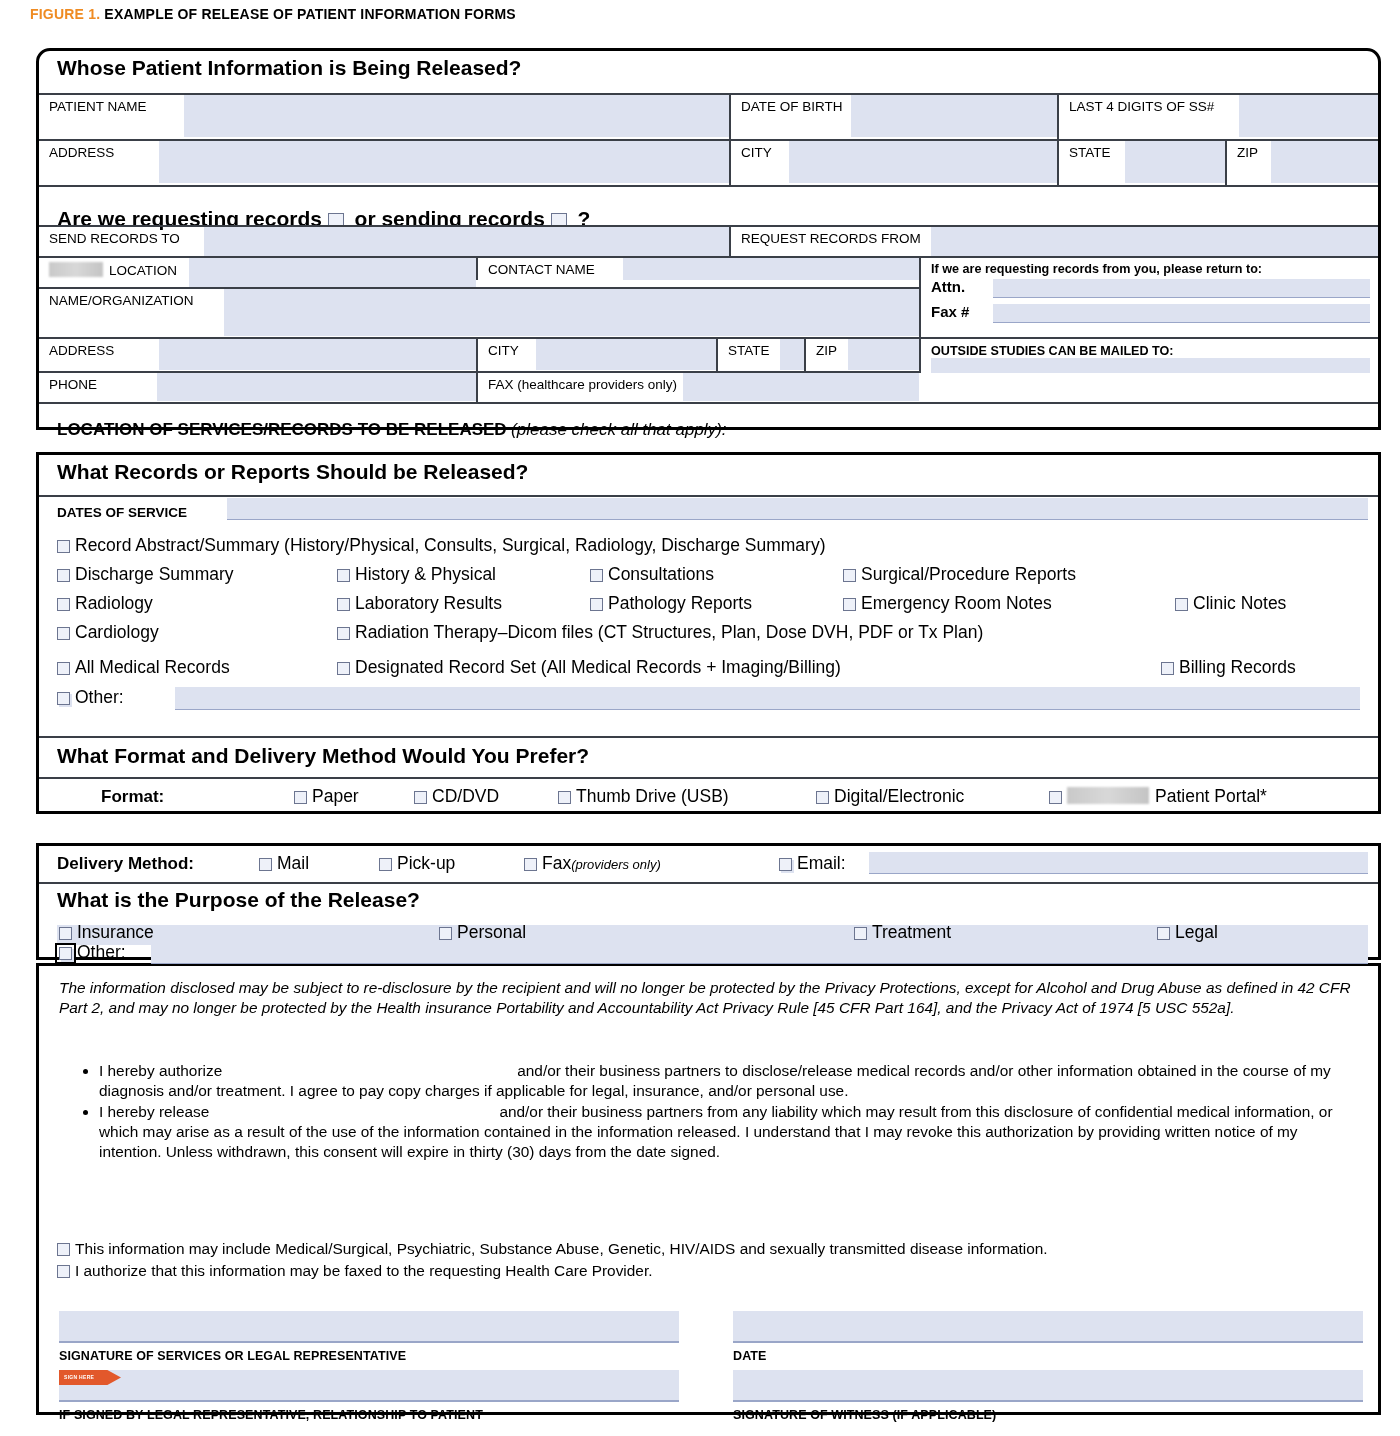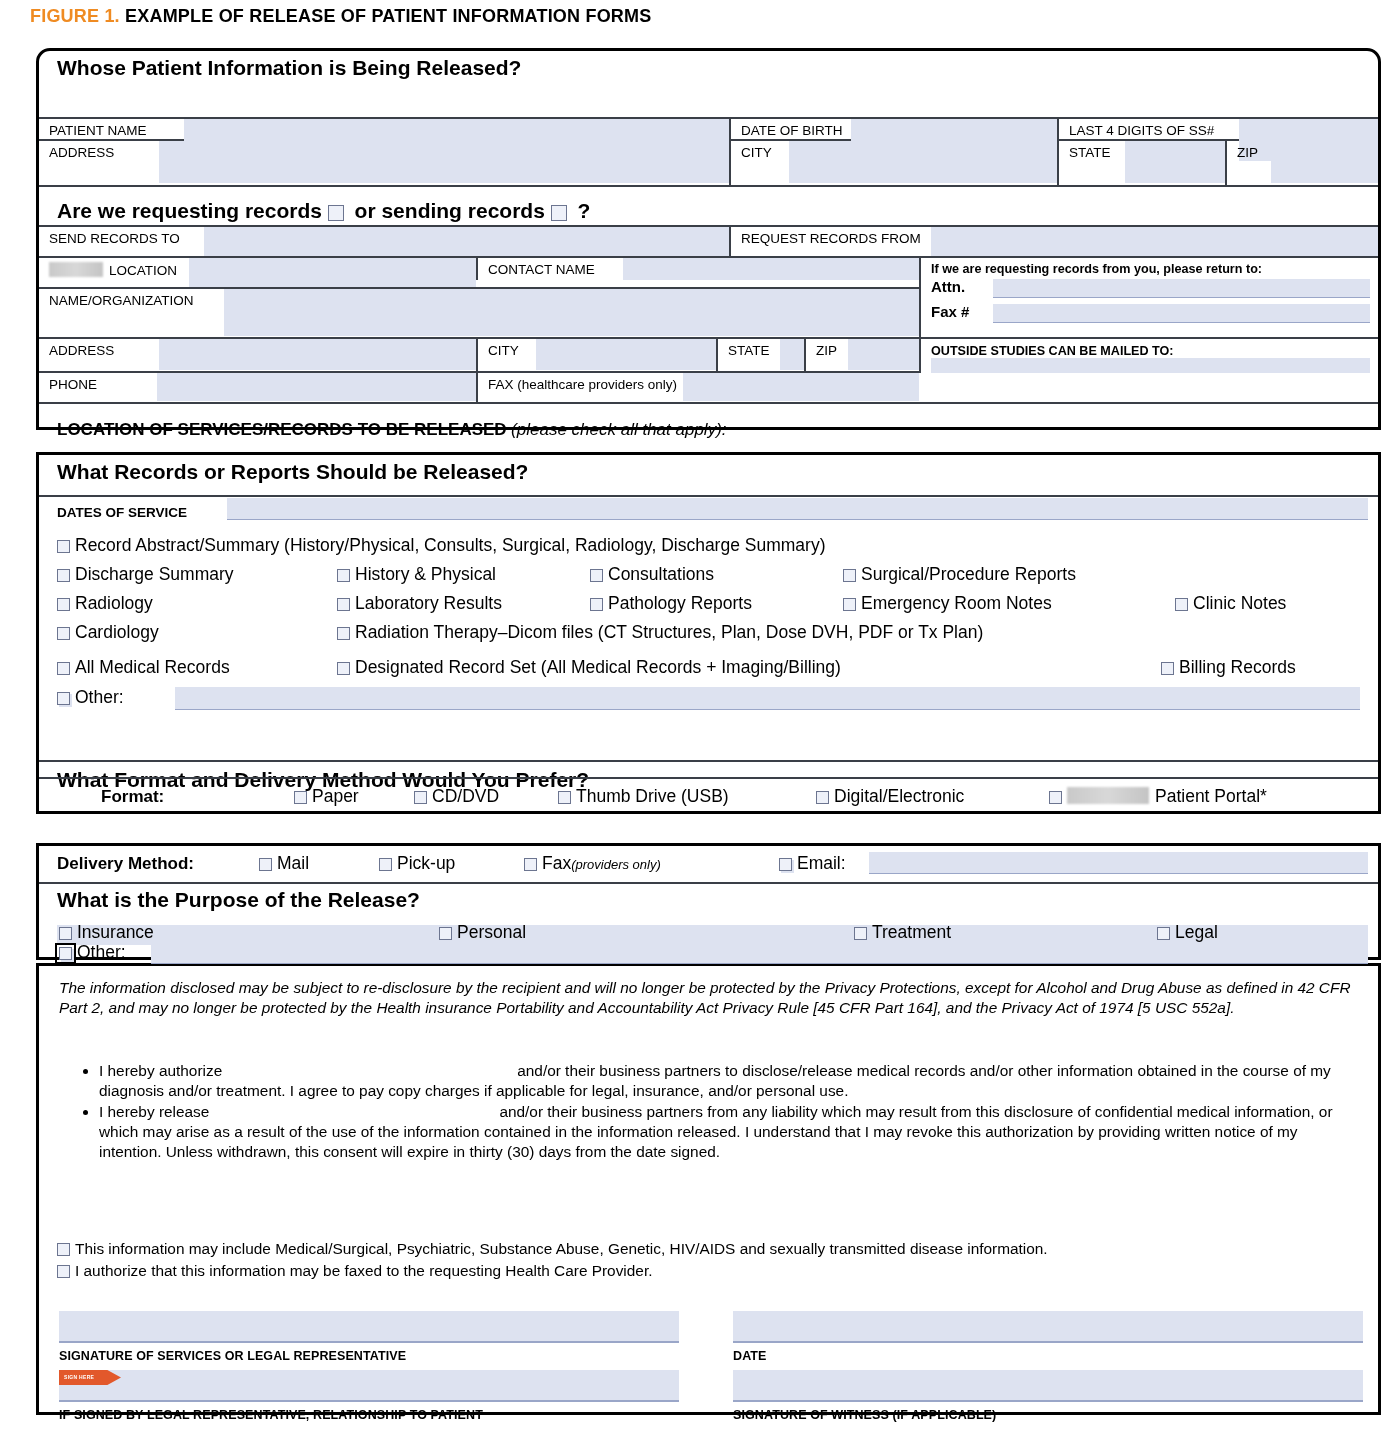--- a/index.html
+++ b/index.html
@@ -9,21 +9,21 @@
     background:#ffffff;
     font-family:"Liberation Sans", sans-serif;
     color:#000;
     overflow:hidden;
   }
   .page { position:relative; width:1400px; height:1436px; }
 
   
   .fig-title {
     position:absolute; left:30px; top:6px;
-    font-size:18px; font-weight:bold; letter-spacing:.2px;
+    font-size:14px; font-weight:bold; letter-spacing:.2px;
     white-space:nowrap;
   }
   .fig-num { color:#ef8b22; }
   .fig-text { color:#000; }
 
   
   .panel {
     position:absolute;
     border:3px solid #000;
     background:#fff;
@@ -125,21 +125,21 @@
 
   <div class="fig-title">
     <span class="fig-num">FIGURE 1.</span>
     <span class="fig-text">EXAMPLE OF RELEASE OF PATIENT INFORMATION FORMS</span>
   </div>
 
   <div class="panel round-top" style="left:36px; top:48px; width:1345px; height:382px;">
 
     <div class="bighead">Whose Patient Information is Being Released?</div>
 
-    <div class="rowline" style="position:absolute; left:0; top:42px; right:0; height:46px;margin-top:24px;">
+    <div class="rowline" style="position:absolute; left:0; top:42px; right:0; height:46px;">
       <div class="cell" style="position:absolute; left:0; top:0; width:690px; height:46px;">
         <div class="fill" style="left:145px; top:-2px; right:0; height:44px;"></div>
         <span class="lbl">PATIENT NAME</span>
       </div>
       <div class="cell vline" style="position:absolute; left:690px; top:0; width:328px; height:46px;">
         <div class="fill" style="left:120px; top:-2px; right:0; height:44px;"></div>
         <span class="lbl">DATE OF BIRTH</span>
       </div>
       <div class="cell vline" style="position:absolute; left:1018px; top:0; right:0; height:46px;">
         <div class="fill" style="left:180px; top:-2px; right:0; height:44px;"></div>
@@ -160,21 +160,21 @@
         <div class="fill" style="left:66px; top:-2px; right:0; height:44px;"></div>
         <span class="lbl">STATE</span>
       </div>
       <div class="cell vline" style="position:absolute; left:1186px; top:0; right:0; height:46px;">
         <div class="fill" style="left:44px; top:-2px; right:0; height:44px;"></div>
         <span class="lbl">ZIP</span>
       </div>
     </div>
 
     <div class="rowline" style="position:absolute; left:0; top:134px; right:0; height:40px;">
-      <div style="font-size:21px; font-weight:bold; padding:12px 0 0 18px; white-space:nowrap;">
+      <div style="font-size:21px; font-weight:bold; padding:20px 0 0 18px; white-space:nowrap;">
         <span>Are we requesting records</span>
         <span class="cbx cbx-big"></span>
         <span>or sending records</span>
         <span class="cbx cbx-big"></span>
         <span>?</span>
       </div>
     </div>
 
     <div class="rowline" style="position:absolute; left:0; top:174px; right:0; height:31px;">
       <div class="cell" style="position:absolute; left:0; top:0; width:690px; height:31px;">
@@ -331,21 +331,21 @@
       </div>
 
       <div style="position:relative; height:30px;">
         <span style="position:relative; z-index:2; font-size:17.5px;">
           <span class="cbx"></span><span>Other:</span>
         </span>
         <div class="fill underline" style="left:118px; top:0px; right:8px; height:23px;"></div>
       </div>
     </div>
 
-    <div class="rowline" style="position:absolute; left:0; top:281px; right:0; height:41px;margin-top:24px;">
+    <div class="rowline" style="position:absolute; left:0; top:281px; right:0; height:41px;">
       <div class="bighead" style="padding-top:5px;">What Format and Delivery Method Would You Prefer?</div>
     </div>
 
     <div class="rowline" style="position:absolute; left:0; top:322px; right:0; height:37px;">
       <div style="position:relative; height:37px; padding-top:7px;">
         <span style="position:absolute; left:62px; top:8px; font-size:17px; font-weight:bold;">Format:</span>
         <span style="position:absolute; left:255px; top:7px; font-size:17.5px;">
           <span class="cbx"></span><span>Paper</span>
         </span>
         <span style="position:absolute; left:375px; top:7px; font-size:17.5px;">

